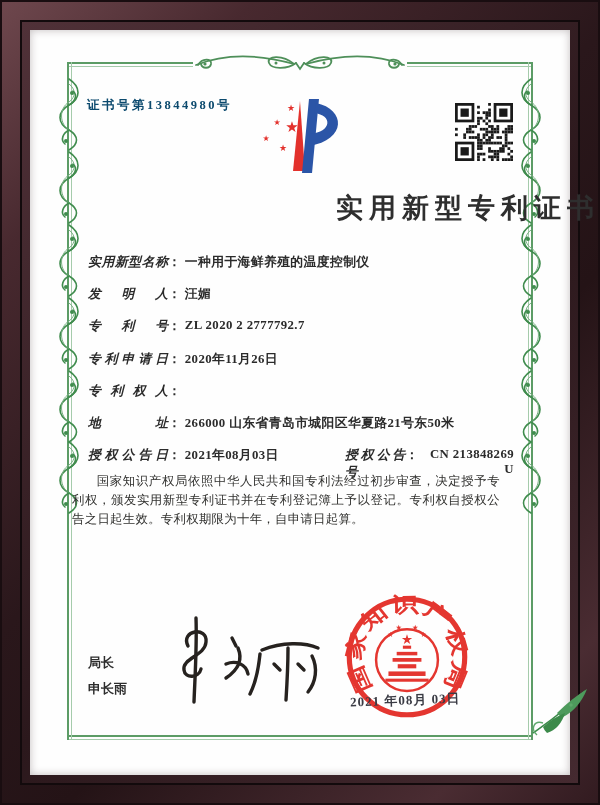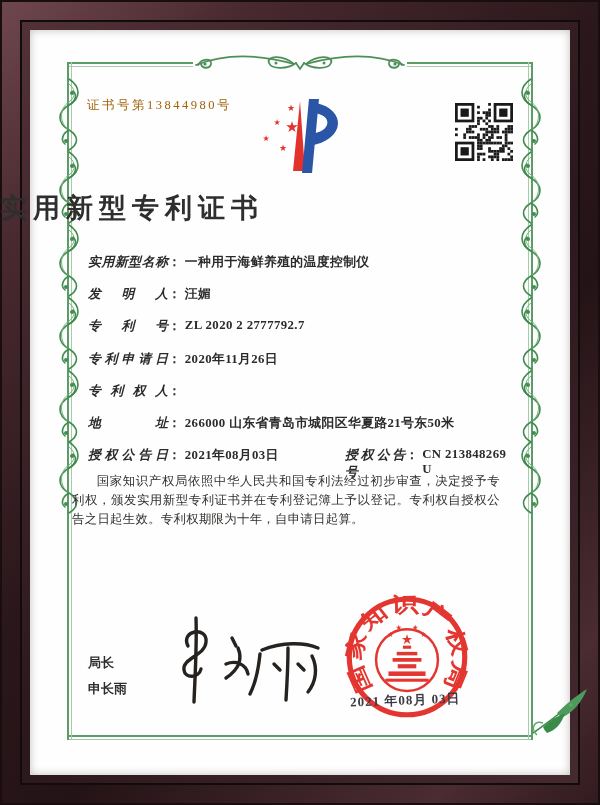--- a/index.html
+++ b/index.html
@@ -11,27 +11,27 @@
   .f-bevel{inset:2px;background:linear-gradient(135deg,#6e474d 0%,#48292f 18%,#2a171b 45%,#241316 62%,#4a2c32 88%,#321b20 100%);}
   .f-groove{inset:20px;background:#120a0c;}
   .f-inner{inset:22px;background:linear-gradient(135deg,#503138,#2b181c 55%,#452a30);}
   .matte{inset:30px;background:#fefefe;box-shadow:inset 0 0 9px rgba(40,20,25,.28);}
   
   .hline{height:5px;box-sizing:border-box;border-top:2px solid #5c9c66;border-bottom:1px solid #a5cbab;}
   .vline{width:5px;box-sizing:border-box;}
   .vline.left{border-left:2px solid #5c9c66;border-right:1px solid #a5cbab;}
   .vline.right{border-right:2px solid #5c9c66;border-left:1px solid #a5cbab;}
   
-  .cert-no{left:87px;top:97px;font-size:12.5px;font-weight:400;color:#a16207;letter-spacing:2.5px;}
-  .title{left:0;right:0;top:190px;text-align:left;font-size:27px;font-weight:700;color:#2e2e2e;letter-spacing:6px;}
+  .cert-no{left:87px;top:97px;font-size:12.5px;font-weight:700;color:#0c4a6e;letter-spacing:2.5px;}
+  .title{left:0;right:0;top:190px;text-align:right;font-size:27px;font-weight:700;color:#2e2e2e;letter-spacing:6px;}
   .fields{left:88px;top:254px;width:426px;}
   .field-row{height:32.2px;display:flex;align-items:flex-start;font-size:12.8px;font-weight:700;color:#2b2b2b;position:relative;}
   .f-label{display:inline-block;width:80px;text-align:justify;text-align-last:justify;font-style:italic;}
   .f-colon{margin-right:4px;}
-  .f-value{letter-spacing:.4px;}
+  .f-value{letter-spacing:.4px;text-align:right;}
   .grant2{position:absolute;left:246px;top:0;display:flex;margin-left:11px;}
   .grant2 .f-label{width:auto;text-align-last:auto;}
   .paras{left:72px;top:472px;width:428px;font-size:12.4px;line-height:19px;color:#30302e;text-align:justify;letter-spacing:.3px;}
   .paras p{margin:0;text-indent:2em;}
   .director{left:88px;top:644px;font-family:"Liberation Sans","DejaVu Sans",sans-serif;font-size:13px;font-weight:600;color:#2d2d2d;line-height:26px;margin-top:6px;}
   .seal-date{left:350px;top:691px;width:140px;font-size:13px;font-weight:700;color:#3a3b44;letter-spacing:1px;transform:rotate(-2deg);}
   svg text{font-family:"DejaVu Sans","Liberation Sans",sans-serif;}
 </style>
 </head>
 <body>

